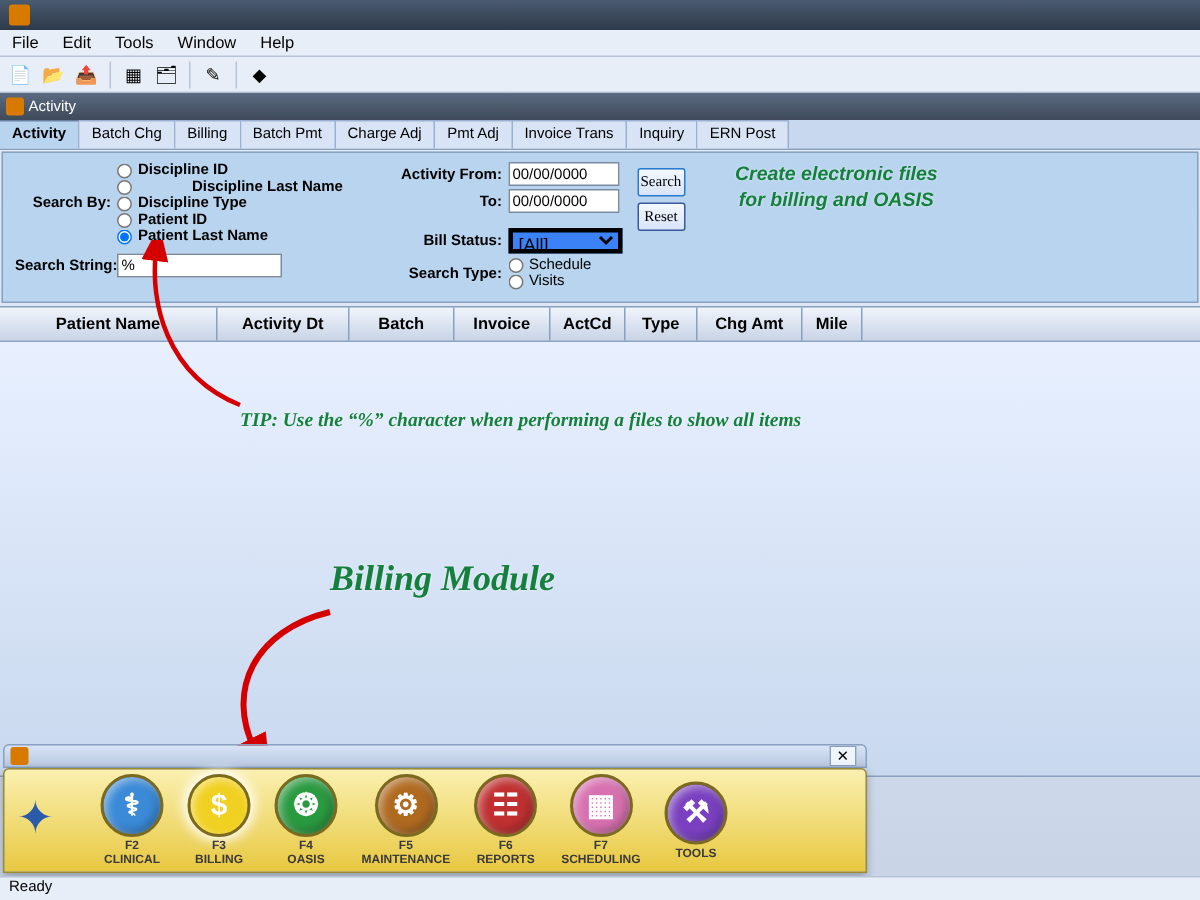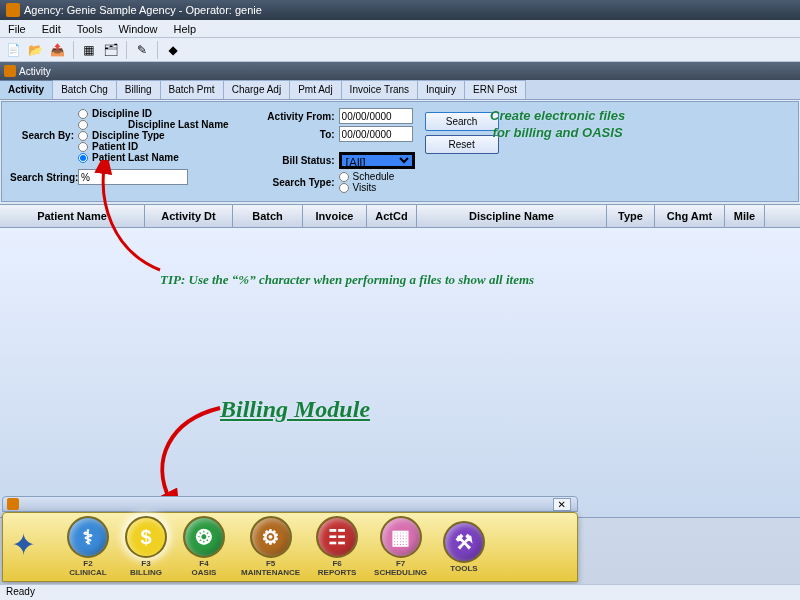--- a/index.html
+++ b/index.html
@@ -28,21 +28,21 @@
   .tab.active { background: #b8d4ee; font-weight: bold; border-top: 1px solid #6a80a0; }
 
   
   .searchpanel { background: #b8d4ee; padding: 6px 8px 8px; font-size: 10px; border: 1px solid #8aa0c0; margin: 1px; display: flex; }
   .rcol { display: flex; flex-direction: column; gap: 2px; }
   .rrow { display: flex; align-items: center; gap: 4px; }
   .rrow label { white-space: nowrap; }
   .radio { width: 10px; height: 10px; }
   input.text { height: 16px; font-size: 10px; padding: 0 2px; border: 1px solid #7a8aa0; background: #fff; }
   select.sel { height: 17px; font-size: 12px; border: 3px solid #000000; background: #3b82f6; }
-  button.std { height: 19px; width: 74px; font-size: 10px; border: 1px solid #3a5a9a; background: linear-gradient(#f4f8ff,#d8e4f8); border-radius: 2px; cursor: pointer; }
+  button.std { height: 19px; width: 32px; font-size: 10px; border: 1px solid #3a5a9a; background: linear-gradient(#f4f8ff,#d8e4f8); border-radius: 2px; cursor: pointer; font-family: Liberation Serif, serif; }
   button.std.highlight { border: 1.5px solid #2a7ad0; }
 
   
   .anno { color: #15803d; font-style: italic; font-weight: bold; position: absolute; font-family: Georgia, serif; text-shadow: 0 0 2px rgba(255,255,255,0.6); }
   .anno.big { font-size: 24px; }
   .anno.med { font-size: 13px; }
 
   
   .gridhead { display: flex; height: 24px; background: linear-gradient(#f0f4fb,#c8d4e6); border-top: 1px solid #8aa0c0; border-bottom: 1px solid #8aa0c0; font-size: 11px; font-weight: bold; margin-top: 2px; }
   .gh { border-right: 1px solid #8aa0c0; display: flex; align-items: center; justify-content: center; padding: 0 19px; white-space: nowrap; overflow: hidden; }
@@ -59,21 +59,20 @@
   .status { position: absolute; bottom: 0; left: 0; right: 0; height: 16px; background: #e8eef8; border-top: 1px solid #b8c4d6; font-size: 10px; padding: 1px 6px; }
 
   
   .arrow { position: absolute; pointer-events: none; }
 </style>
 </head>
 <body>
 
 <div class="titlebar">
   <div class="icon"></div>
-  <span>Agency: Genie Sample Agency - Operator: genie</span>
 </div>
 
 <div class="menubar">
   <span>File</span>
   <span>Edit</span>
   <span>Tools</span>
   <span>Window</span>
   <span>Help</span>
 </div>
 
@@ -173,32 +172,31 @@
     <button class="std">Reset</button>
   </div>
 </div>
 
 <div class="gridhead" id="gridhead">
     <div class="gh" style="width: 145px;">Patient Name</div>
     <div class="gh" style="width: 88px;">Activity Dt</div>
     <div class="gh" style="width: 70px;">Batch</div>
     <div class="gh" style="width: 64px;">Invoice</div>
     <div class="gh" style="width: 50px;">ActCd</div>
-    <div class="gh" style="width: 190px;">Discipline Name</div>
     <div class="gh" style="width: 48px;">Type</div>
     <div class="gh" style="width: 70px;">Chg Amt</div>
     <div class="gh" style="width: 40px;">Mile</div>
   </div>
 <div class="gridbody"></div>
 
 <div class="anno med" style="top:108px;left:490px;text-align:center;line-height:1.3;">
   <span>Create electronic files</span><br><span>for billing and OASIS</span>
 </div>
 <div class="anno med" style="top:272px;left:160px;">TIP: Use the “%” character when performing a files to show all items</div>
-<div class="anno big" style="top:396px;left:220px;text-decoration:underline;">Billing Module</div>
+<div class="anno big" style="top:373px;left:220px;">Billing Module</div>
 
 <svg class="arrow" style="top:160px;left:90px;" width="110" height="120">
   <defs>
       <marker id="ah1" markerWidth="10" markerHeight="10" refX="2" refY="3" orient="auto">
         <path d="M0,0 L0,6 L8,3 z" fill="#d40000"></path>
       </marker>
     </defs>
   <path d="M70,110 C20,90 10,40 14,8" stroke="#d40000" stroke-width="3" fill="none" marker-end="url(#ah1)"></path>
 </svg>
 <svg class="arrow" style="top:400px;left:130px;" width="120" height="110">

